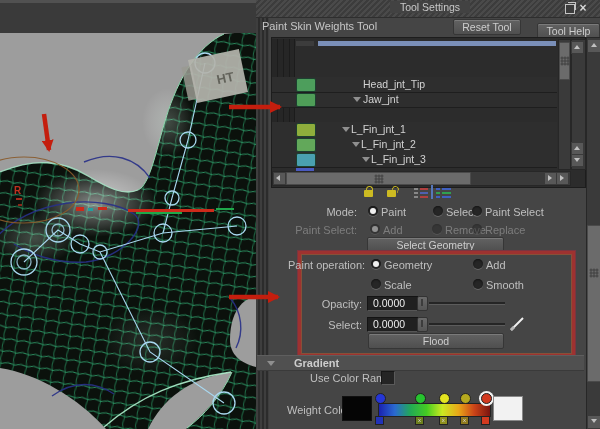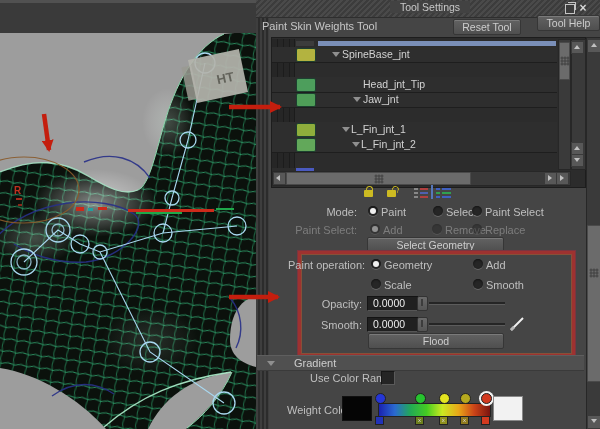--- a/index.html
+++ b/index.html
@@ -167,54 +167,54 @@
   <div class="abs" style="left:256px;top:0;width:344px;height:429px;background:#454545"></div>
   <div class="abs divider-stripes"></div>
 
   <div class="abs titlebar"></div>
   <div class="abs titletext"><span>Tool Settings</span></div>
   <div class="abs float-ic"></div>
   <div class="abs close-ic">×</div>
 
   <div class="abs lab" style="left:262px;top:20px;color:#c6c6c6">Paint Skin Weights Tool</div>
   <div class="abs btn" style="left:453px;top:19px;width:66px;height:14px">Reset Tool</div>
-  <div class="abs btn" style="left:537px;top:15px;width:61px;height:14px">Tool Help</div>
+  <div class="abs btn" style="left:537px;top:23px;width:61px;height:14px">Tool Help</div>
 
   <div class="abs treeframe"></div>
   <div class="abs tcols">
       <i style="left:5px"></i>
       <i style="left:11px"></i>
       <i style="left:17px"></i>
     </div>
   <div class="abs selbar" style="background: rgb(122, 143, 184);"></div>
   <div class="abs swsliver"></div>
 
-  <div class="abs trow" style="top:47px">
-    <span class="sw" style="left: 24px; background: rgb(179, 179, 64);"></span>
-    <span class="tri" style="left:60px"></span>
-    <span class="tlabel" style="left:70px">SpineBase_jnt</span>
-  </div>
   <div class="abs trow" style="top:92px">
     <span class="sw" style="left: 24px; background: rgb(79, 158, 88);"></span>
     <span class="tri" style="left:81px"></span>
     <span class="tlabel" style="left:91px">Jaw_jnt</span>
   </div>
   <div class="abs trow" style="top:77px">
     <span class="sw" style="left: 24px; background: rgb(77, 158, 92);"></span>
     <span class="tlabel" style="left:91px">Head_jnt_Tip</span>
   </div>
   <div class="abs trow" style="top:122px">
     <span class="sw" style="left: 24px; background: rgb(143, 174, 60);"></span>
     <span class="tri" style="left:70px"></span>
     <span class="tlabel" style="left:79px">L_Fin_jnt_1</span>
   </div>
   <div class="abs trow" style="top:137px">
     <span class="sw" style="left: 24px; background: rgb(98, 168, 90);"></span>
     <span class="tri" style="left:80px"></span>
     <span class="tlabel" style="left:89px">L_Fin_jnt_2</span>
+  </div>
+  <div class="abs trow" style="top:152px">
+    <span class="sw" style="left: 24px; background: rgb(74, 160, 176);"></span>
+    <span class="tri" style="left:90px"></span>
+    <span class="tlabel" style="left:99px">L_Fin_jnt_3</span>
   </div>
   <div class="abs swsliver2" style="background: rgb(74, 90, 192);"></div>
 
   <div class="abs sbtrack" style="left:558px;top:39px;width:11px;height:129px"></div>
   <div class="abs sbthumb" style="left:559px;top:42px;width:9px;height:36px">
       <div class="grip"></div>
     </div>
   <div class="abs sbtrack" style="left:571px;top:39px;width:13px;height:129px"></div>
   <div class="abs arrbtn" style="left:571px;top:41px;width:11px;height:11px">
       <span class="tr-up"></span>
@@ -294,34 +294,34 @@
   <span class="radio abs" style="left:371px;top:279px"></span>
   <div class="abs lab" style="left:384px;top:279px">Scale</div>
   <span class="radio abs" style="left:473px;top:279px"></span>
   <div class="abs lab" style="left:486px;top:279px">Smooth</div>
 
   <div class="abs lab rlab" style="left:302px;top:298px;width:60px">Opacity:</div>
   <div class="abs field" style="left:367px;top:296px;width:44px;height:13px">0.0000</div>
   <div class="abs slidehandle" style="left:417px;top:296px;width:9px;height:13px"></div>
   <div class="abs slidetrack" style="left:429px;top:302px;width:76px"></div>
 
-  <div class="abs lab rlab" style="left:302px;top:319px;width:60px">Smooth:</div>
+  <div class="abs lab rlab" style="left:302px;top:319px;width:60px">Select:</div>
   <div class="abs field" style="left:367px;top:317px;width:44px;height:13px">0.0000</div>
   <div class="abs slidehandle" style="left:417px;top:317px;width:9px;height:13px"></div>
   <div class="abs slidetrack" style="left:429px;top:323px;width:76px"></div>
   <svg class="abs" style="left:509px;top:315px" width="17" height="17">
     <line x1="2" y1="15" x2="14" y2="3" stroke="#f0f0f0" stroke-width="2"></line>
     <line x1="2" y1="15" x2="5" y2="12" stroke="#b8b8b8" stroke-width="3"></line>
   </svg>
 
   <div class="abs btn" style="left:368px;top:333px;width:134px;height:14px">Flood</div>
 
   <div class="abs sechead">
     <span class="tri"></span>
-    <span class="abs" style="left:37px;top:1px;font-weight:normal;color:#cdcdcd">Gradient</span>
+    <span class="abs" style="left:37px;top:1px;font-weight:bold;color:#cdcdcd">Gradient</span>
   </div>
   <div class="abs lab" style="left:310px;top:372px">Use Color Ramp</div>
   <div class="abs checkbox" style="left:381px;top:371px;width:12px;height:12px"></div>
 
   <div class="abs lab" style="left:287px;top:404px">Weight Color:</div>
   <div class="abs" style="left: 342px; top: 396px; width: 28px; height: 23px; border: 1px solid rgb(17, 17, 17); background: rgb(5, 5, 5);"></div>
 
   <div class="abs" style="left:375px;top:393px;width:118px;height:33px">
     <div class="ramp" style="background: linear-gradient(to right, rgb(26, 34, 176), rgb(42, 106, 208), rgb(34, 170, 85), rgb(68, 204, 34), rgb(204, 232, 34), rgb(232, 168, 24), rgb(204, 68, 24), rgb(122, 20, 16));"></div>
     <span class="stop-top" style="left: 0%; background: rgb(37, 54, 214);"></span>

